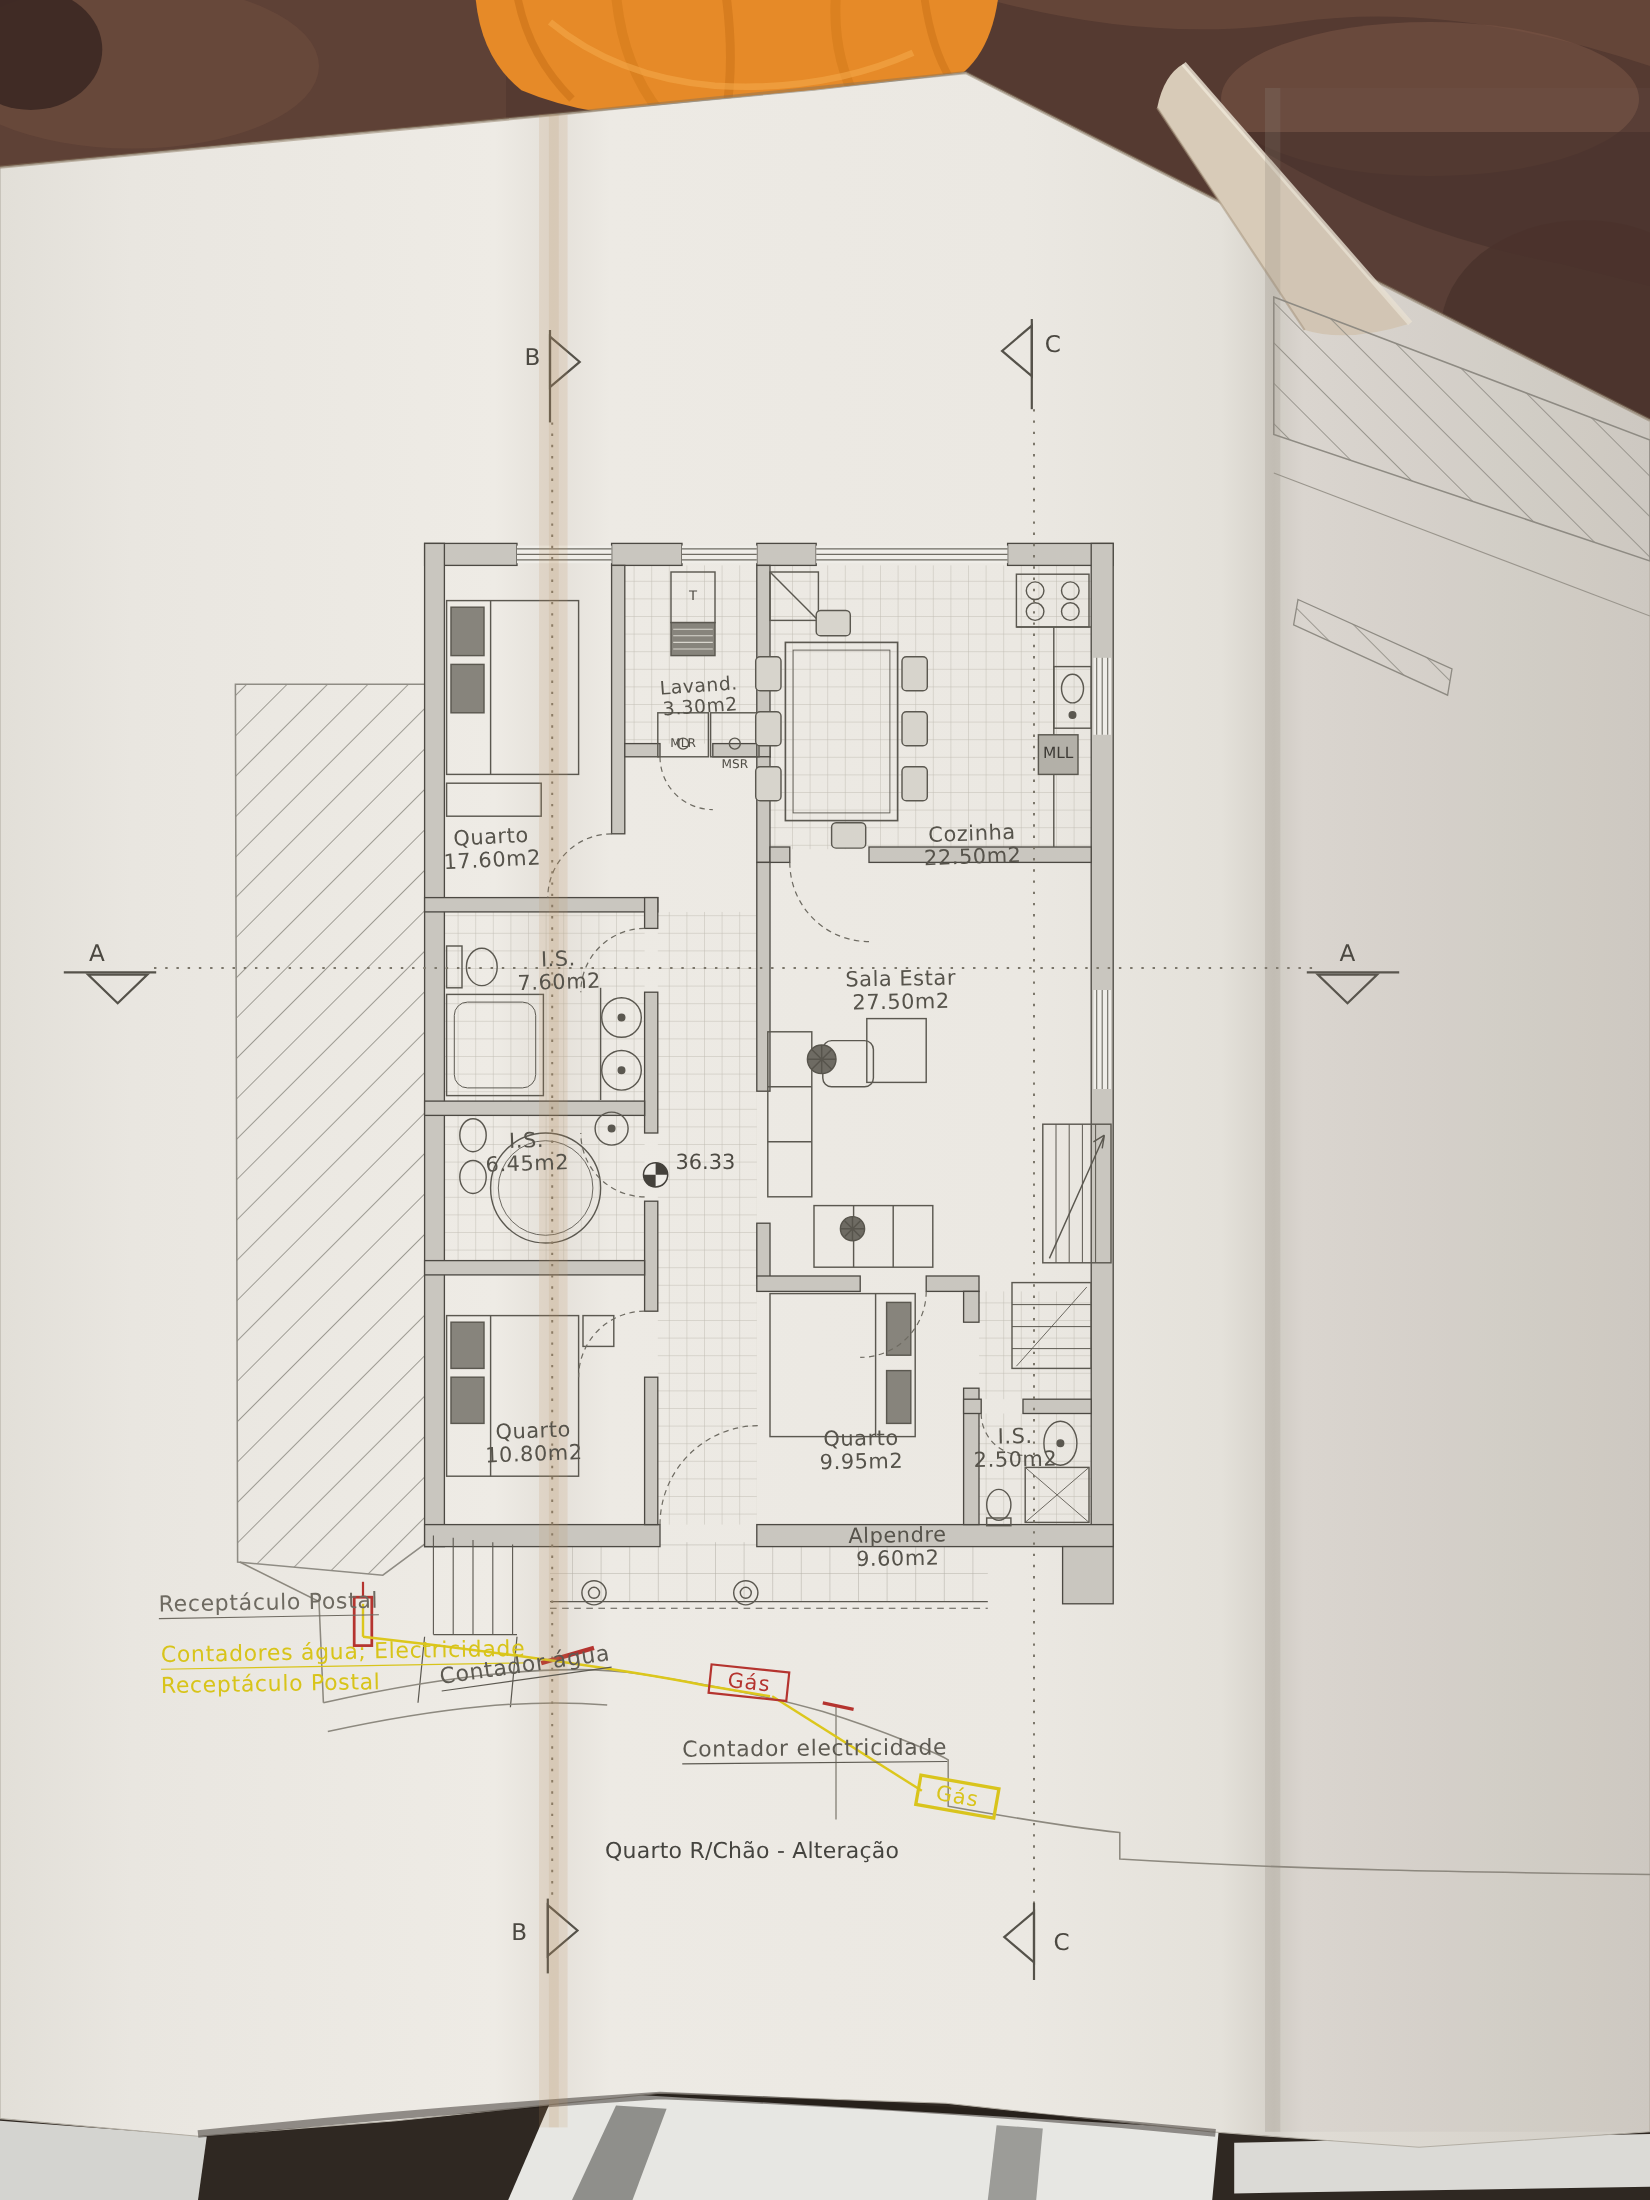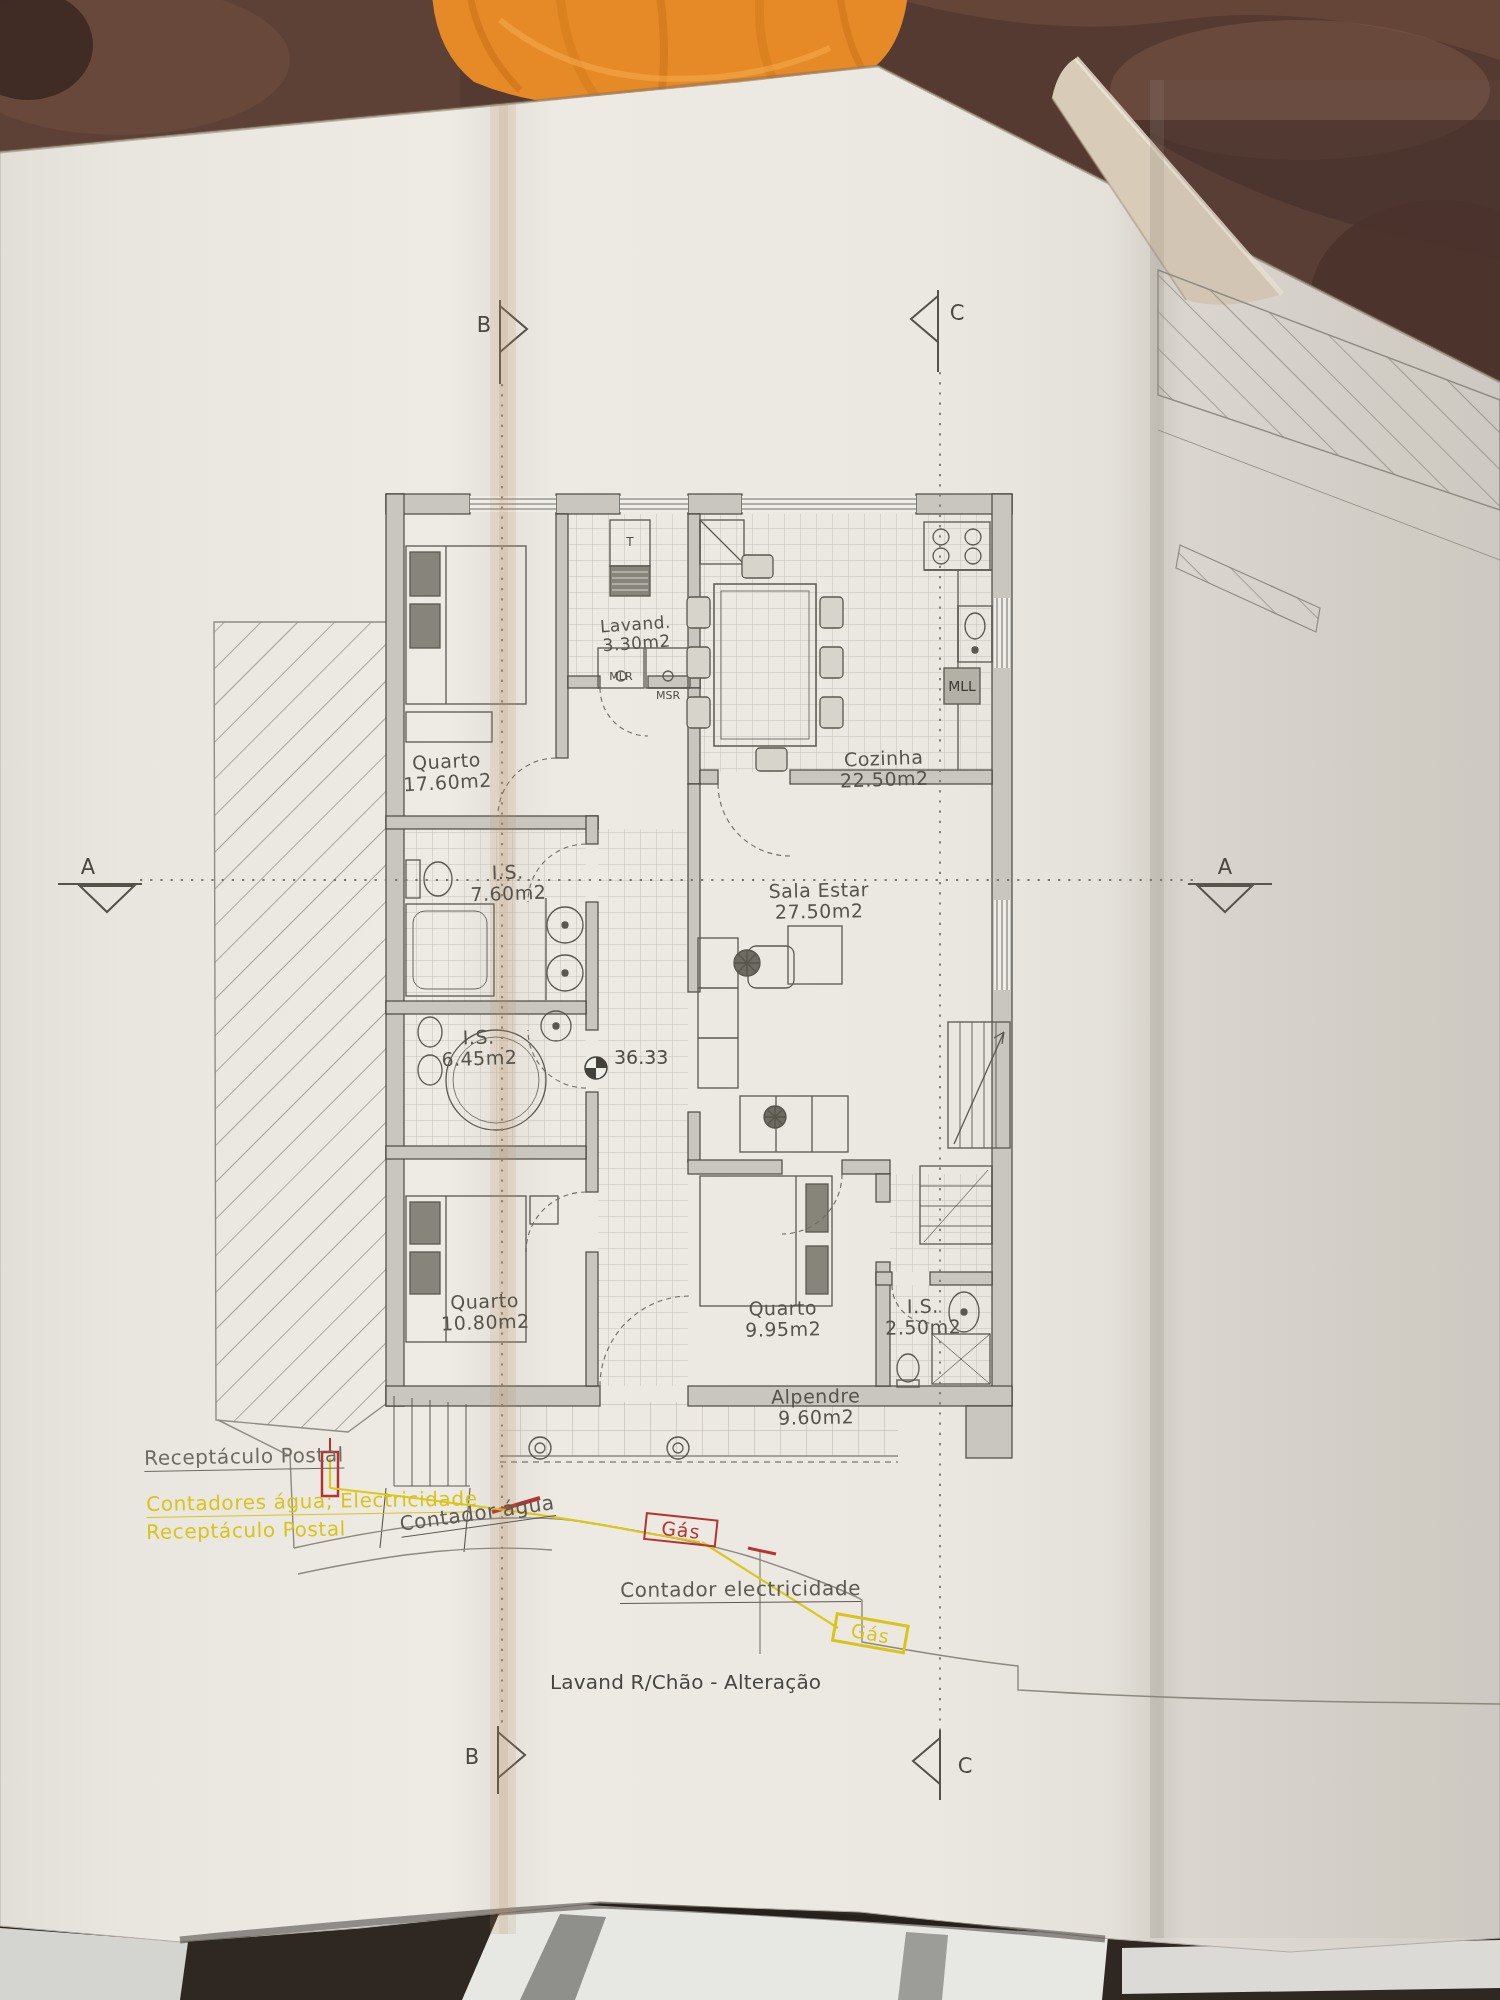--- a/index.html
+++ b/index.html
@@ -414,15 +414,15 @@
 <div class="marker" style="left:965px;top:1766px;">C</div>
 
 <div class="ann gray underl" style="left:144px;top:1446px;transform:rotate(-1deg);">Receptáculo Postal</div>
 <div class="ann yellow underl" style="left:146px;top:1492px;transform:rotate(-1deg);">Contadores água; Electricidade</div>
 <div class="ann yellow" style="left:146px;top:1520px;transform:rotate(-1deg);">Receptáculo Postal</div>
 <div class="ann gray underl" style="left:398px;top:1512px;transform:rotate(-8deg);color:#5d5a52;">Contador água</div>
 <div class="gasbox red" style="left:646px;top:1512px;transform:rotate(6deg);">Gás</div>
 <div class="ann gray underl" style="left:620px;top:1578px;transform:rotate(-0.5deg);color:#5d5a52;">Contador electricidade</div>
 <div class="gasbox yel" style="left:836px;top:1612px;transform:rotate(10deg);">Gás</div>
 
-<div class="title" style="left:550px;top:1670px;">Lavand R/Chão - Alteração</div>
+<div class="title" style="left:550px;top:1670px;">Quarto R/Chão - Alteração</div>
 
 </div>
 
 </body></html>

